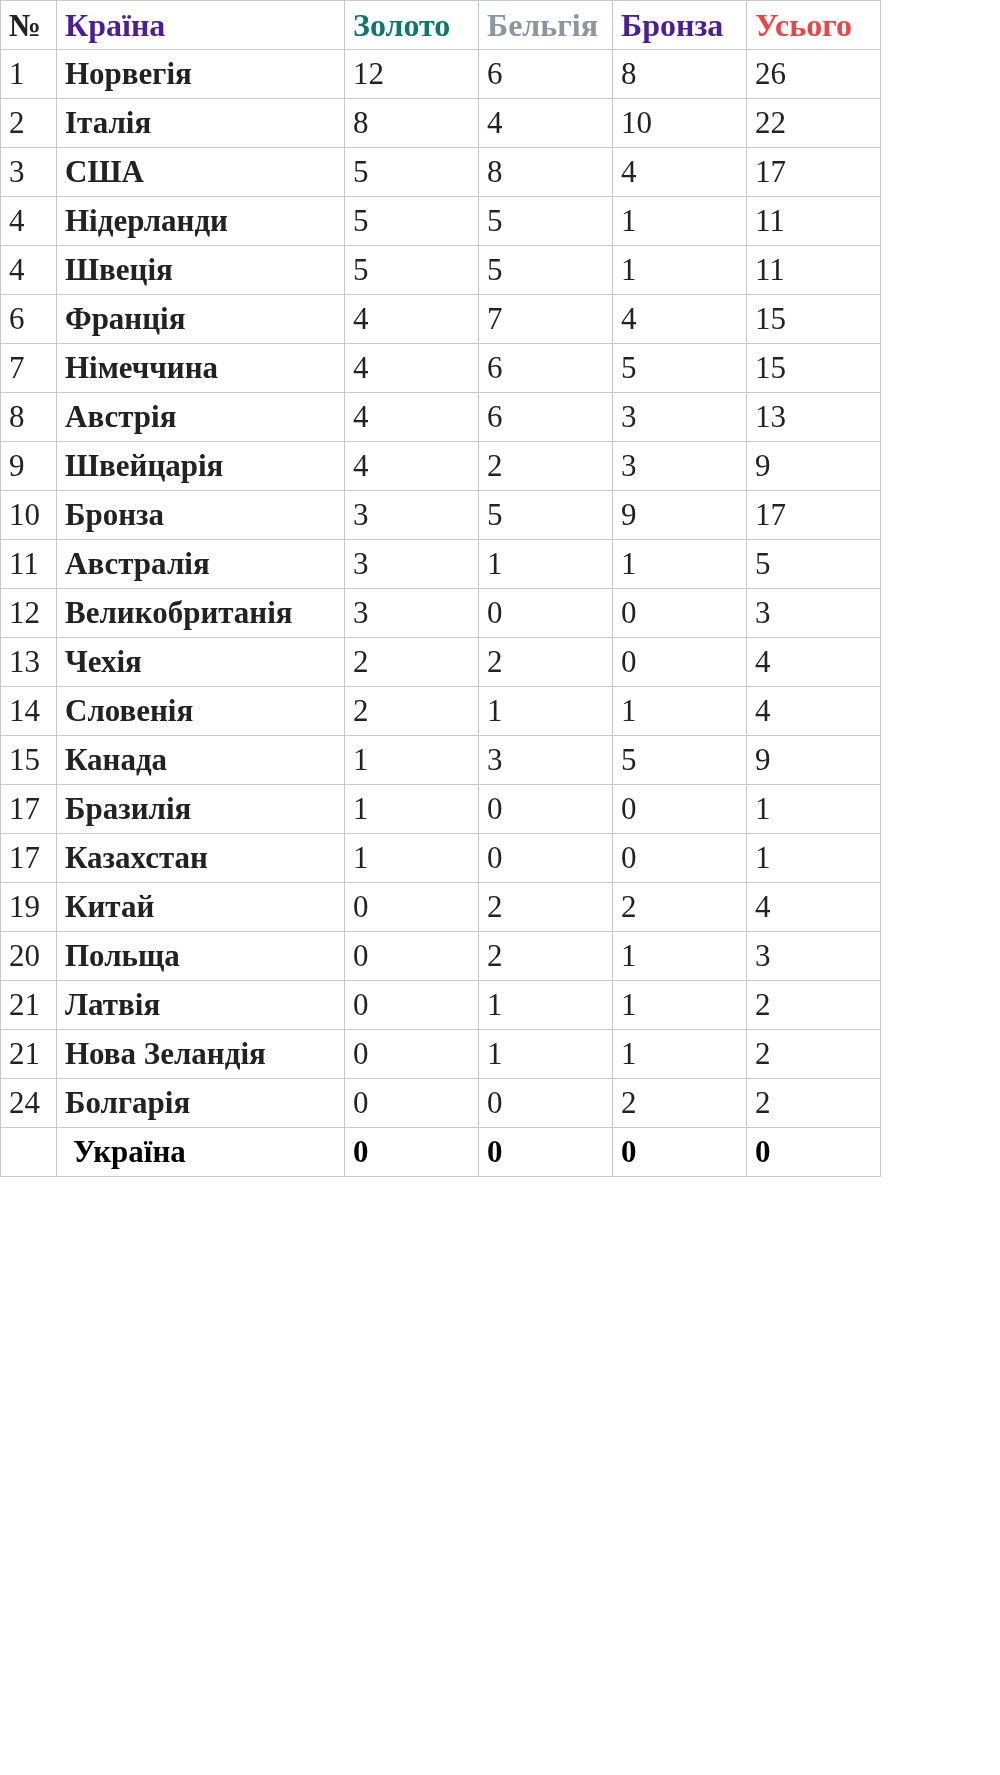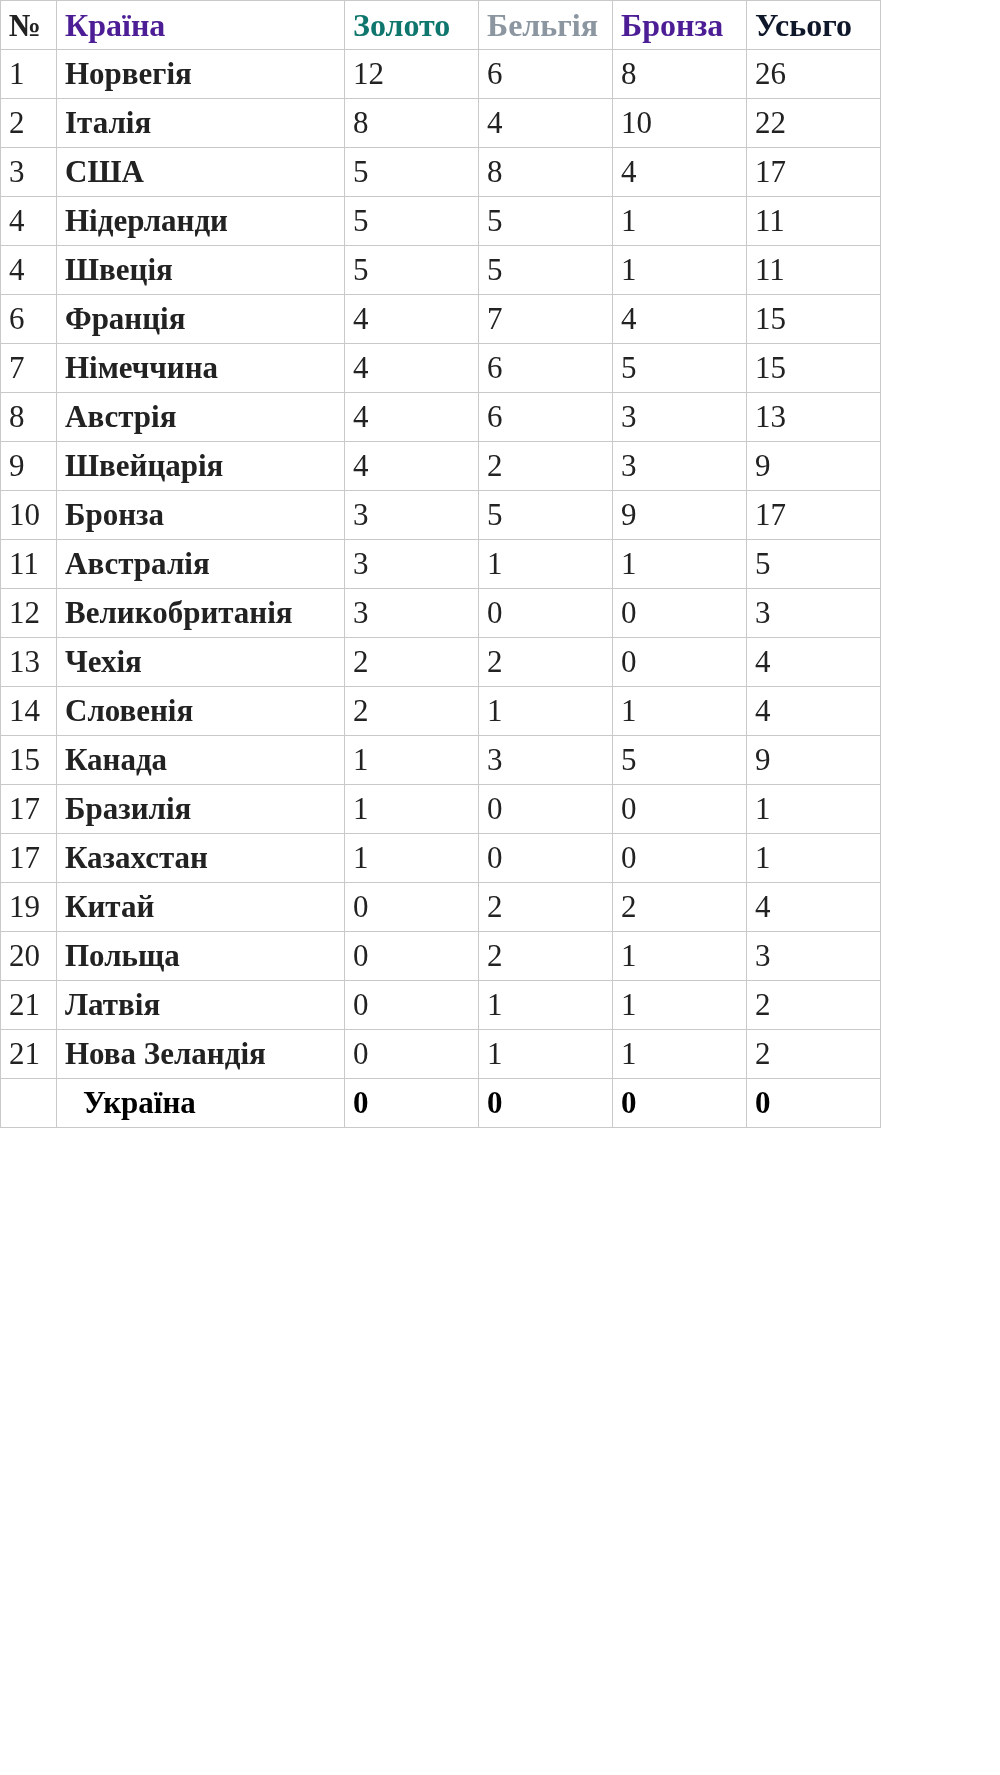--- a/index.html
+++ b/index.html
@@ -45,31 +45,31 @@
   col.c-gold  { width: 134px; }
   col.c-silver{ width: 134px; }
   col.c-bronze{ width: 134px; }
   col.c-total { width: 134px; }
 
   th.rank-head { color: #222222; }
   th.country-head { color: #4c1d95; }
   th.gold-head { color: #0f766e; }
   th.silver-head { color: #8b96a0; }
   th.bronze-head { color: #4c1d95; }
-  th.total-head { color: #0f172a; }
+  th.total-head { color: #ef4444; }
 
   td.rank { text-align: left; }
   td.country { text-align: left; font-weight: bold; }
   td.num { text-align: left; }
 
   tr.highlight td {
     font-weight: bold;
     color: #000000;
   }
-  tr.highlight td.country { padding-left: 26px; margin-top: 8px; }
+  tr.highlight td.country { padding-left: 16px; margin-top: 8px; }
 </style>
 </head>
 <body>
 
 <div class="table-wrap">
   <table class="medals">
     <colgroup>
       <col class="c-rank">
       <col class="c-country">
       <col class="c-gold">
@@ -249,20 +249,28 @@
           <td class="num">2</td>
         </tr>
         <tr>
           <td class="rank">21</td>
           <td class="country">Нова Зеландія</td>
           <td class="num">0</td>
           <td class="num">1</td>
           <td class="num">1</td>
           <td class="num">2</td>
         </tr>
+        <tr>
+          <td class="rank">24</td>
+          <td class="country">Болгарія</td>
+          <td class="num">0</td>
+          <td class="num">0</td>
+          <td class="num">2</td>
+          <td class="num">2</td>
+        </tr>
         <tr class="highlight">
           <td class="rank"></td>
           <td class="country">Україна</td>
           <td class="num">0</td>
           <td class="num">0</td>
           <td class="num">0</td>
           <td class="num">0</td>
         </tr>
       </tbody>
   </table>

